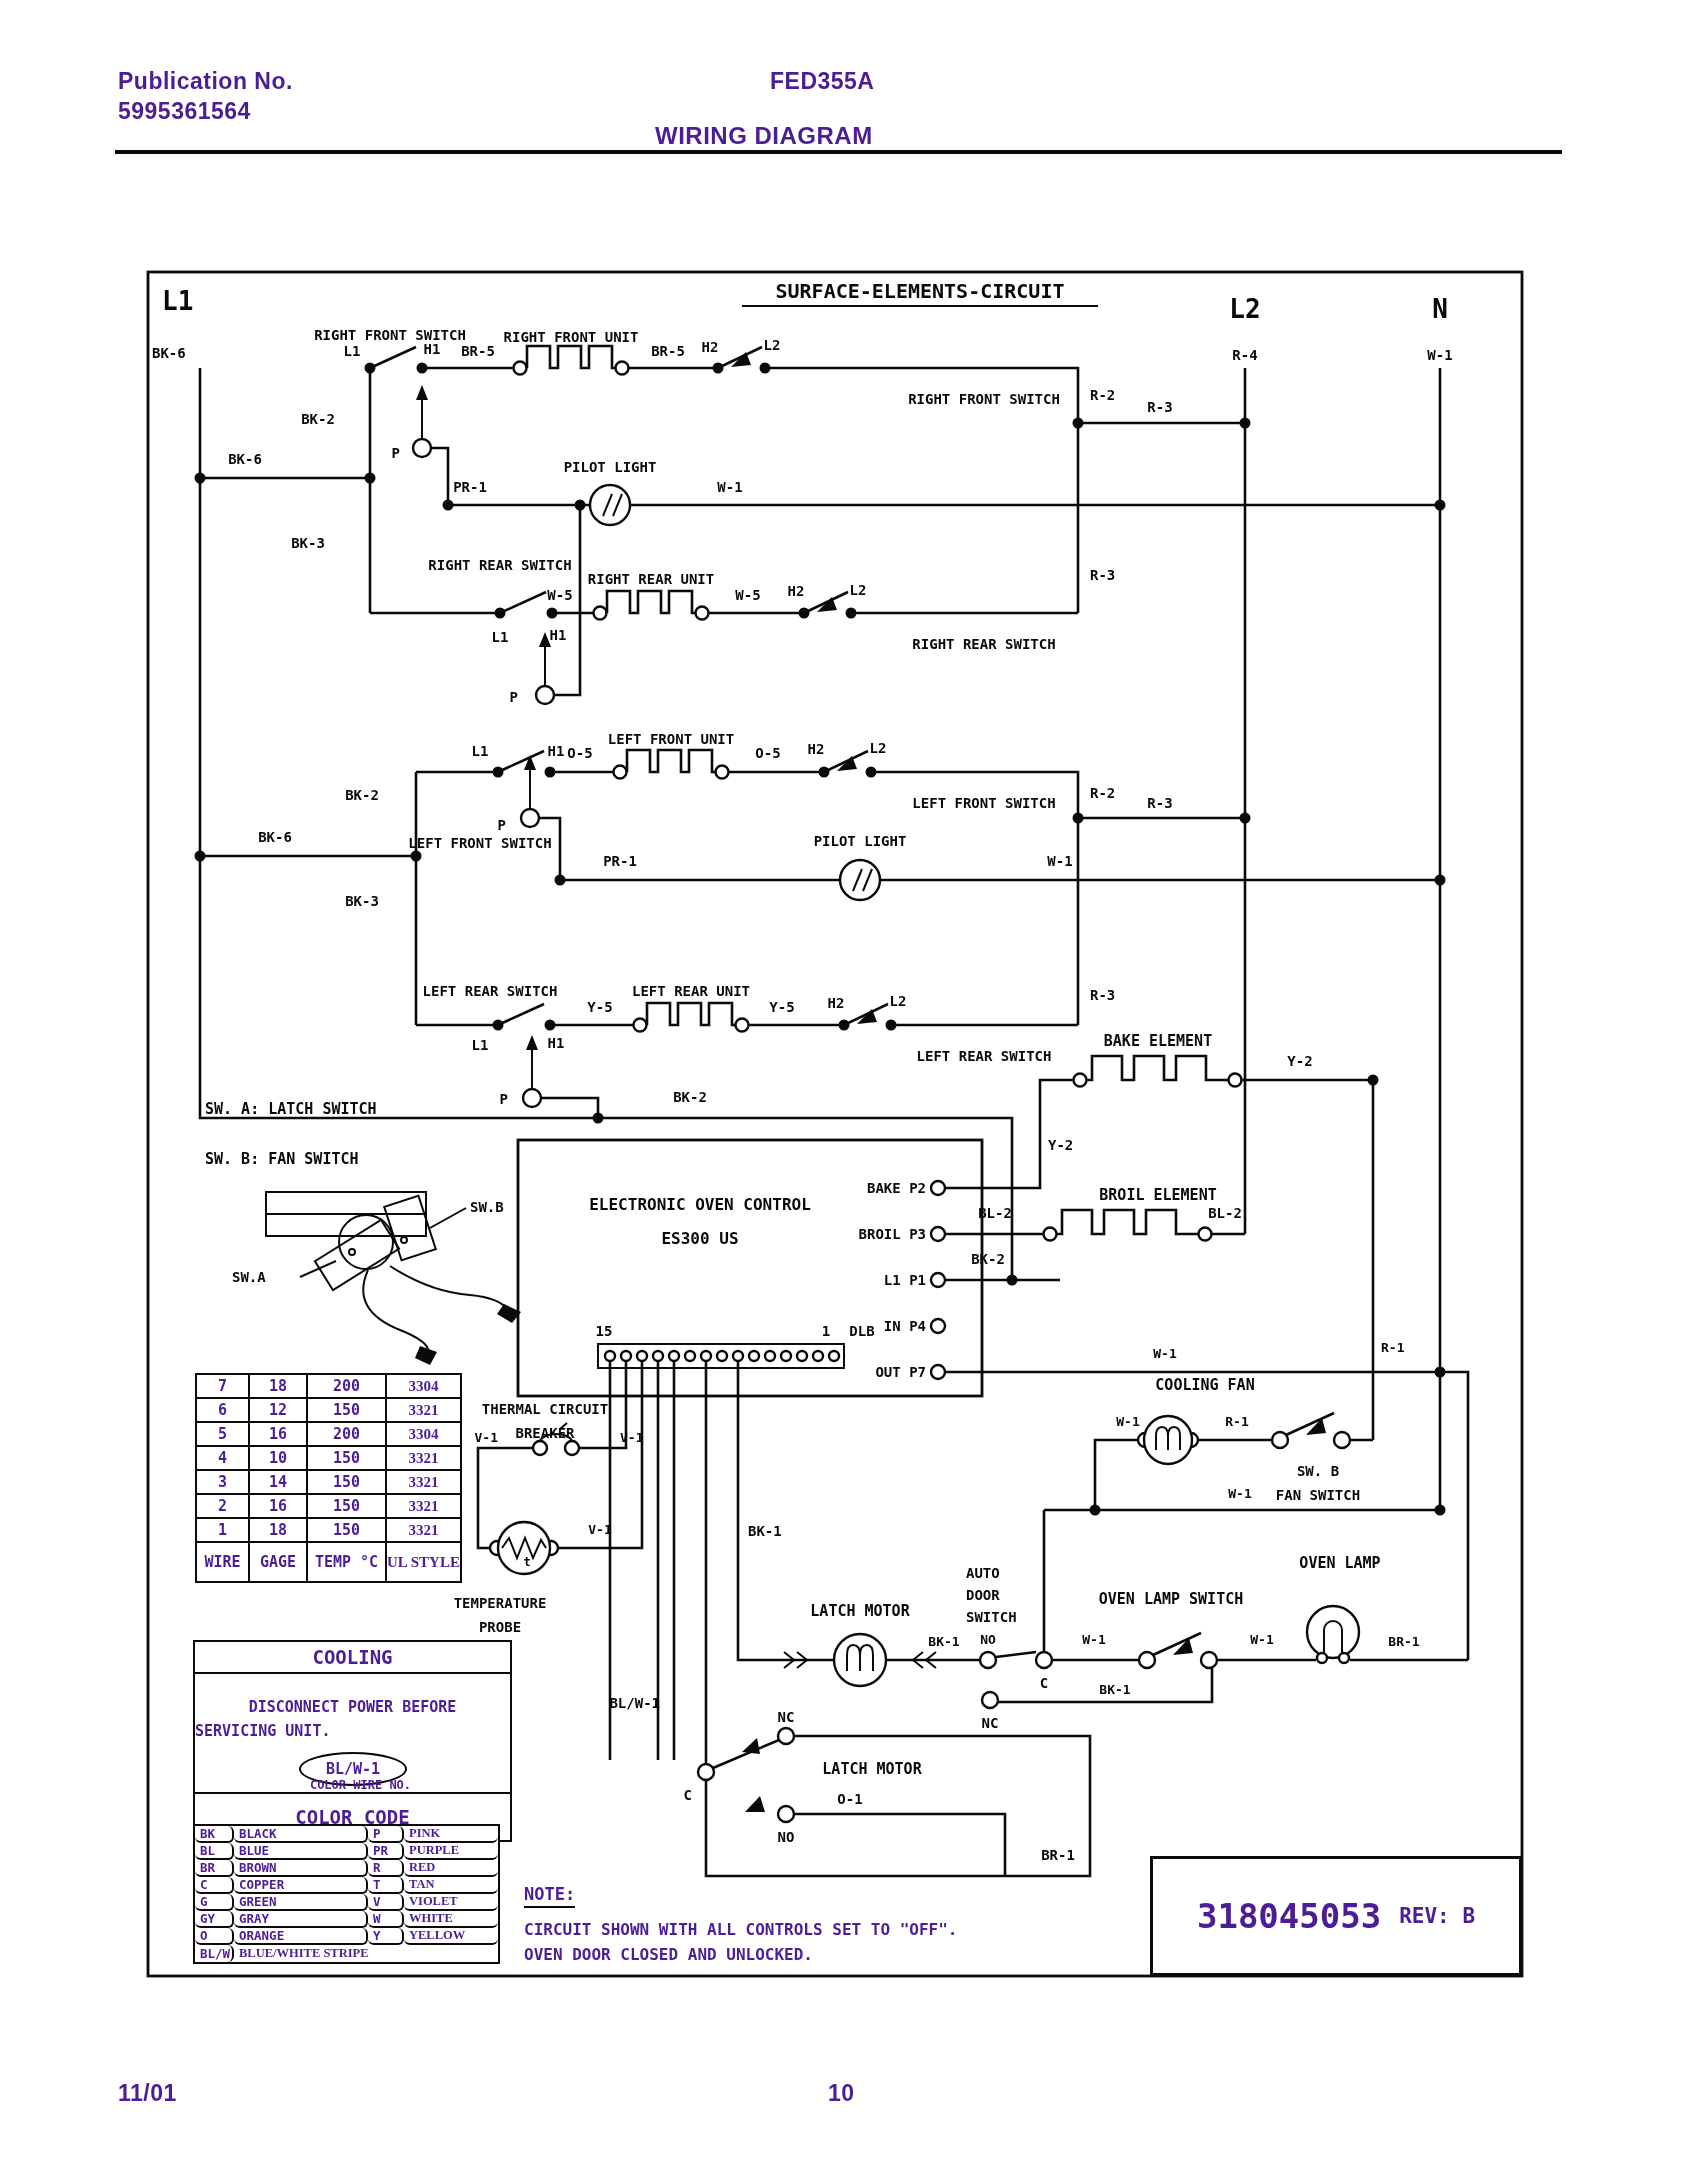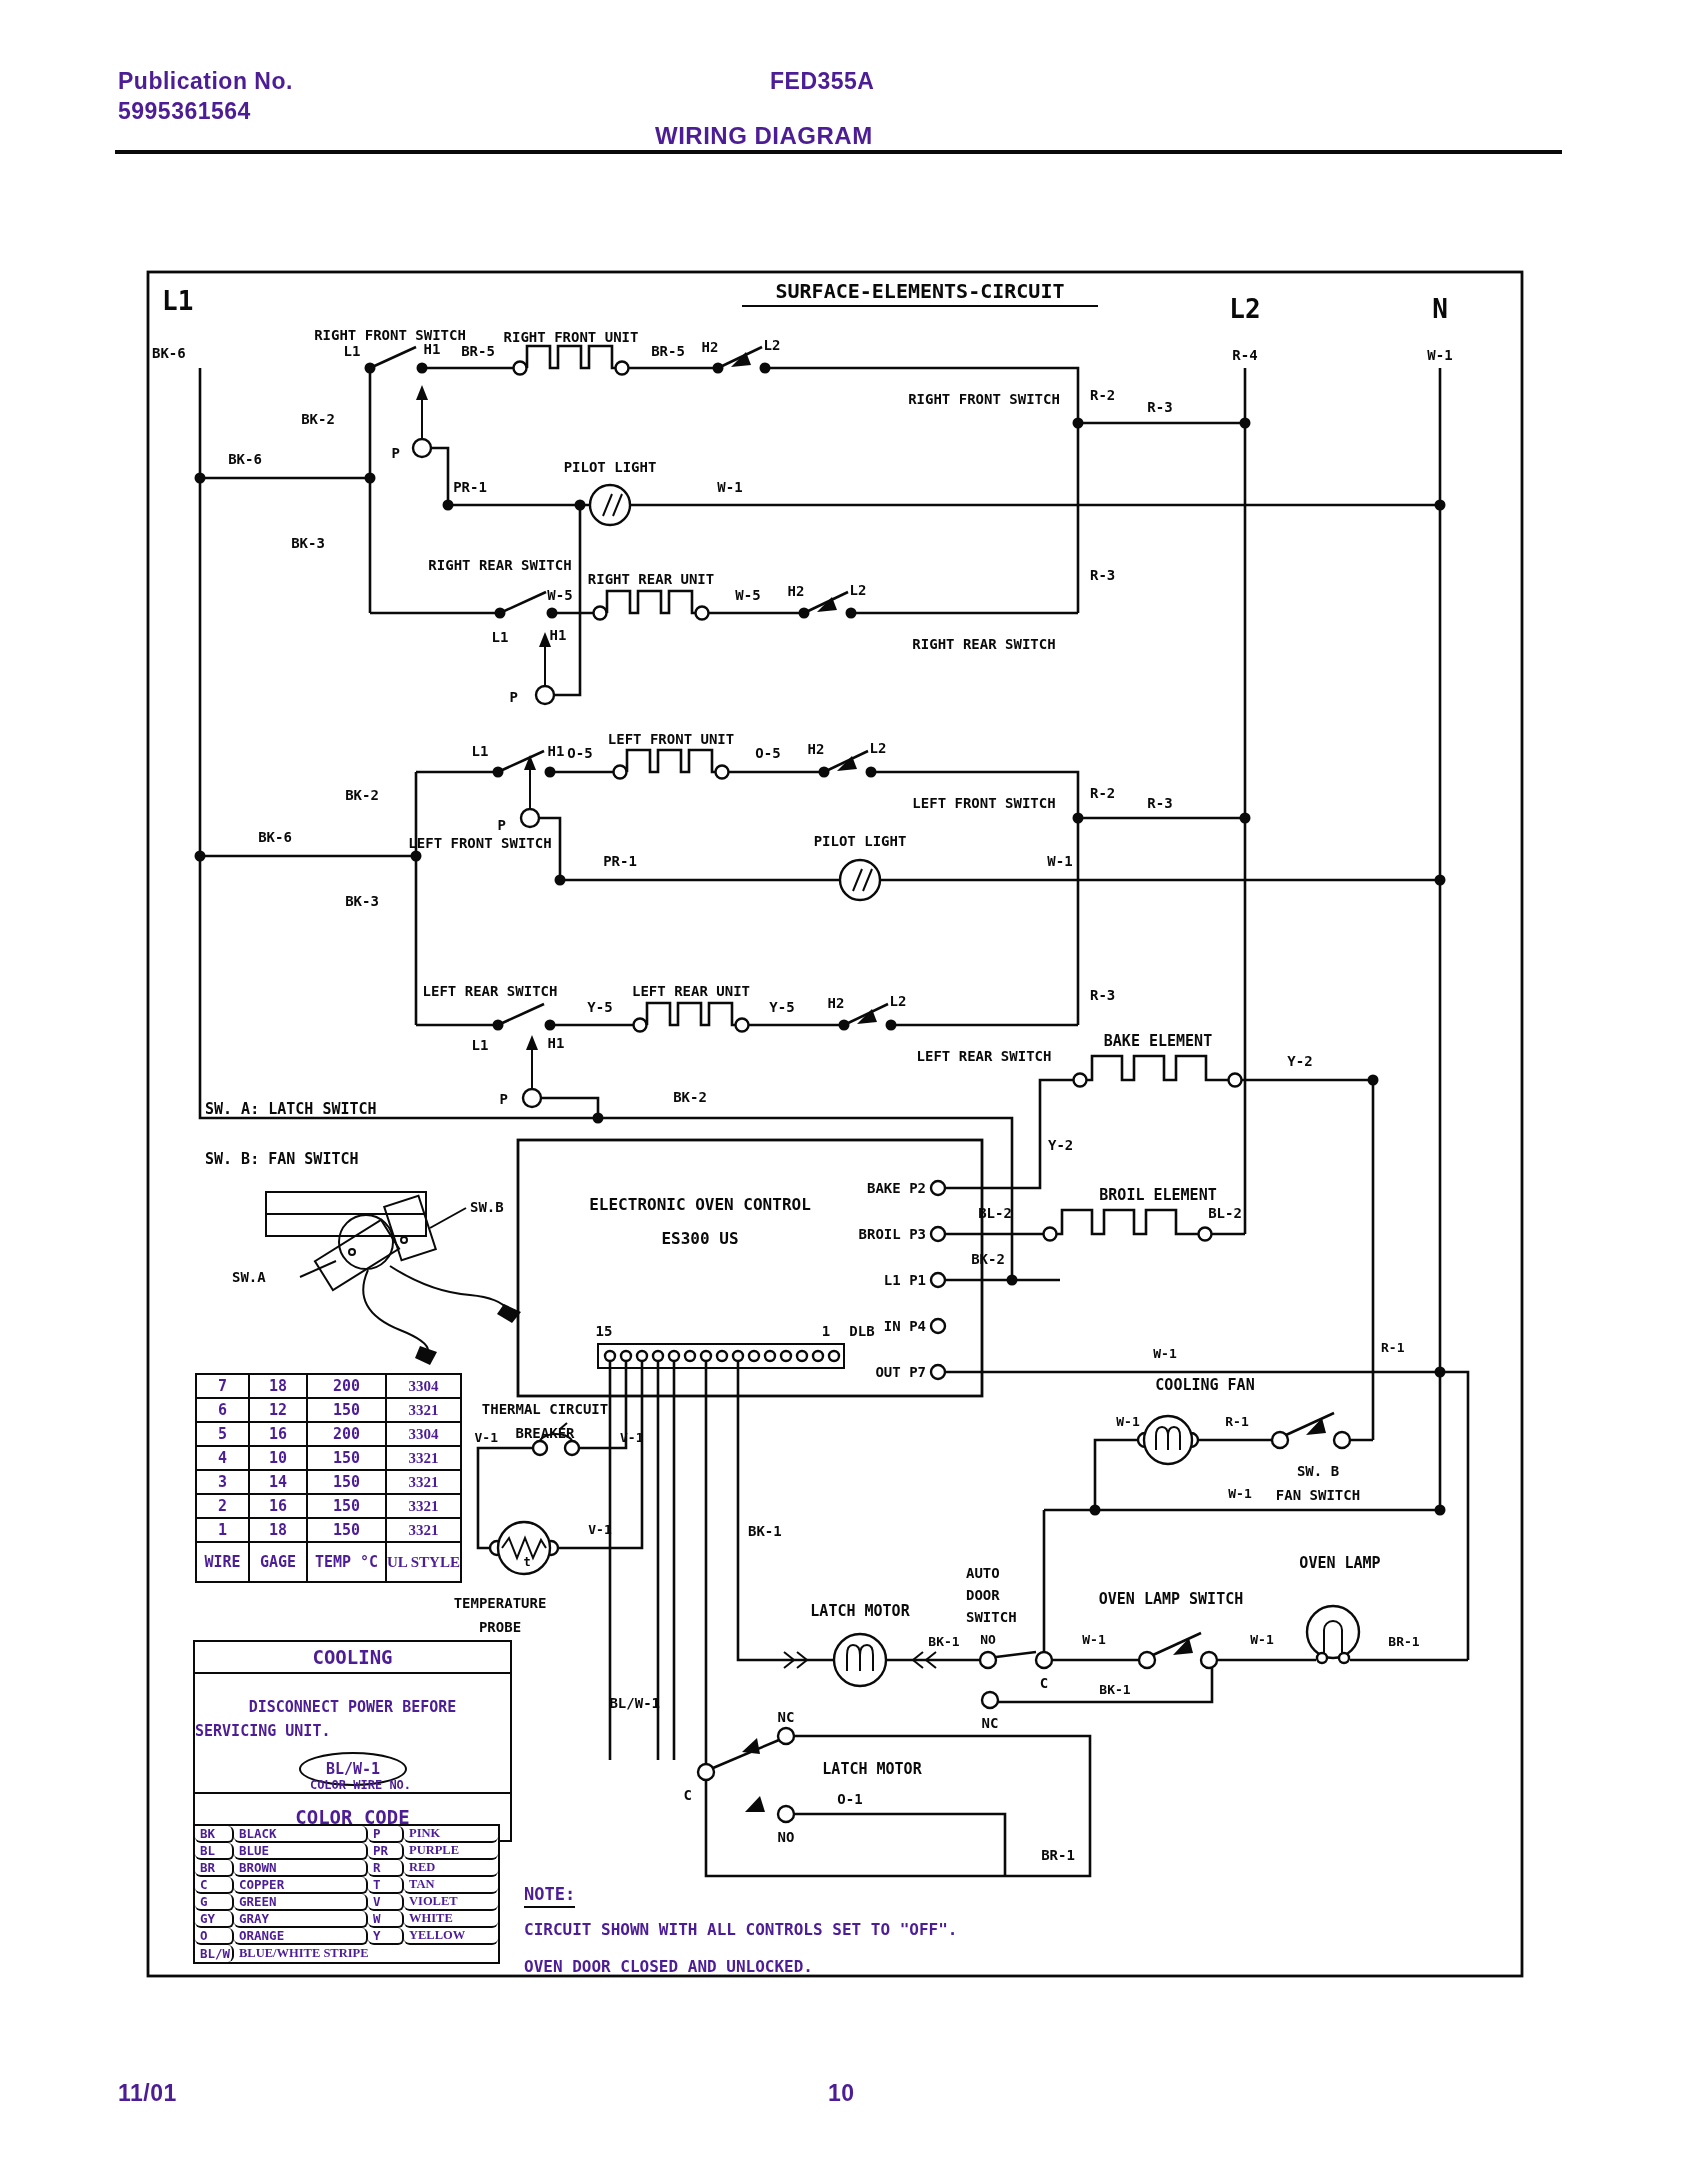--- a/index.html
+++ b/index.html
@@ -513,19 +513,24 @@
       </div>
       <div class="tr frow">
         <div class="td">BL/W</div>
         <div class="td">BLUE/WHITE STRIPE</div>
       </div>
     </div>
 
   <div class="abs mono" style="left:524px;top:1884px;">
     <div style="font-size:17px;border-bottom:2px solid #0a0a0a;display:inline-block;padding-bottom:2px;">NOTE:</div>
     <div style="font-size:16px;margin-top:12px;">CIRCUIT SHOWN WITH ALL CONTROLS SET TO "OFF".</div>
-    <div style="font-size:16px;margin-top:18px;">OVEN DOOR CLOSED AND UNLOCKED.</div>
+    <div style="font-size:16px;margin-top:6px;">OVEN DOOR CLOSED AND UNLOCKED.</div>
   </div>
 
+  <div class="abs" style="left:1150px;top:1856px;width:372px;height:120px;border:3px solid #0a0a0a;
+       box-sizing:border-box;background:#fff;display:flex;align-items:center;justify-content:center;gap:18px;">
+    <span class="mono" style="font-size:34px;">318045053</span>
+    <span class="mono" style="font-size:21px;">REV: B</span>
+  </div>
 
   <div class="abs hdr" style="left:118px;top:2080px;">11/01</div>
   <div class="abs hdr" style="left:828px;top:2080px;">10</div>
 </div>
 
 </body></html>

